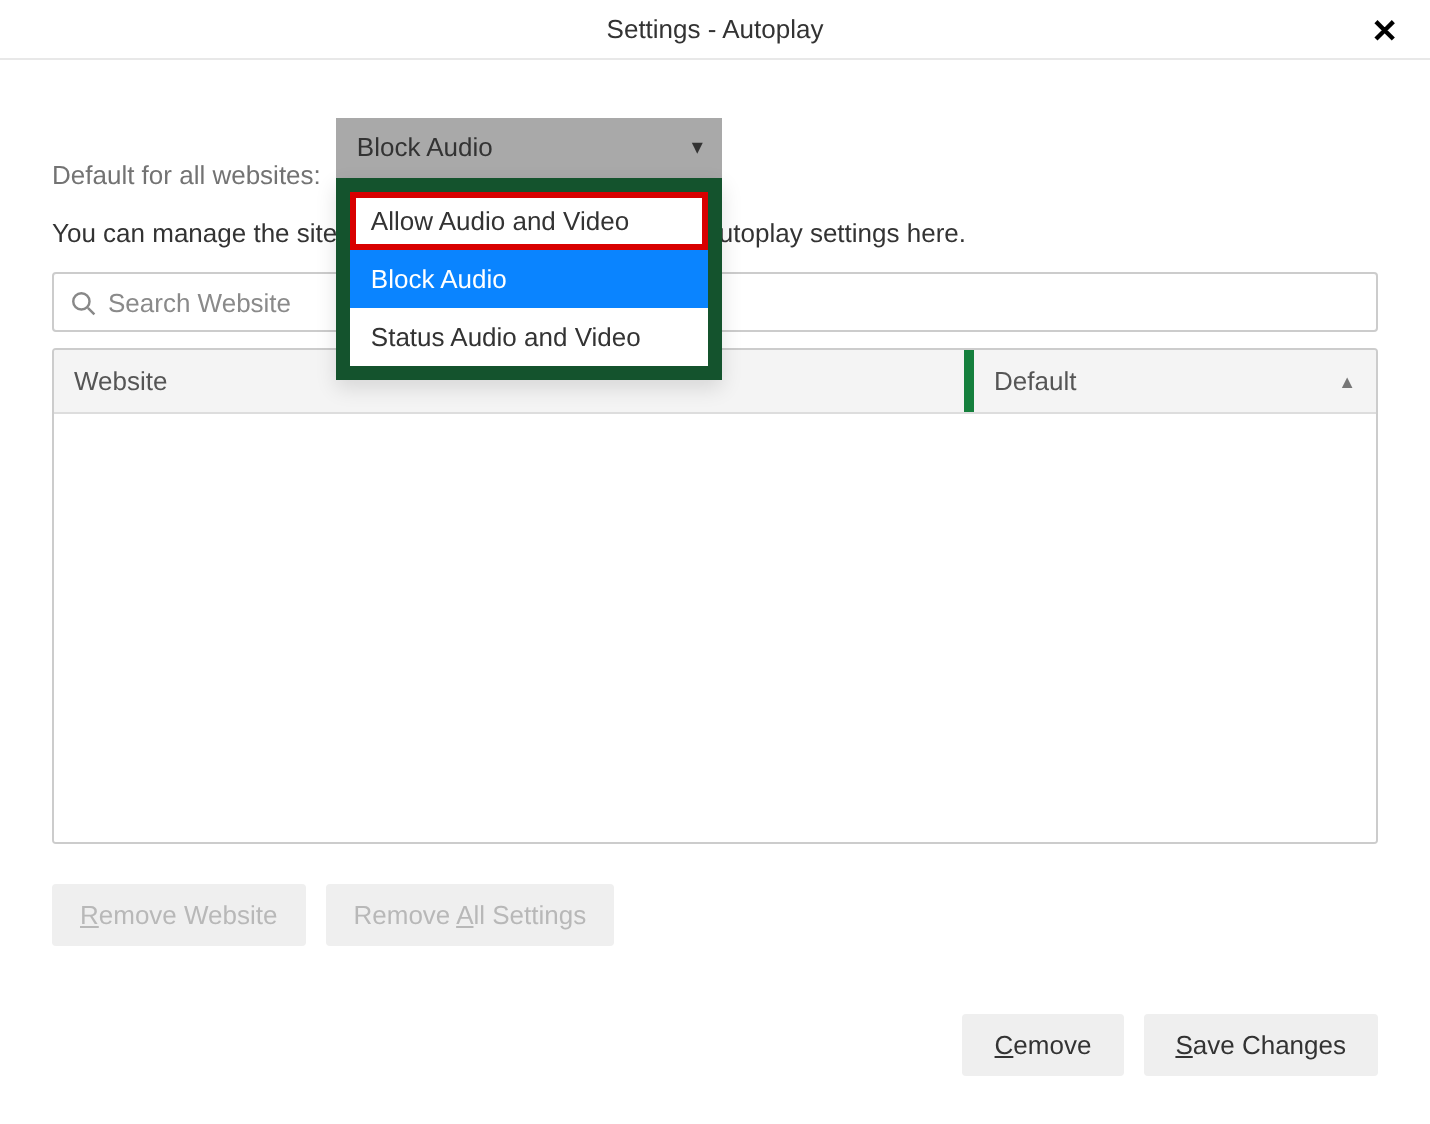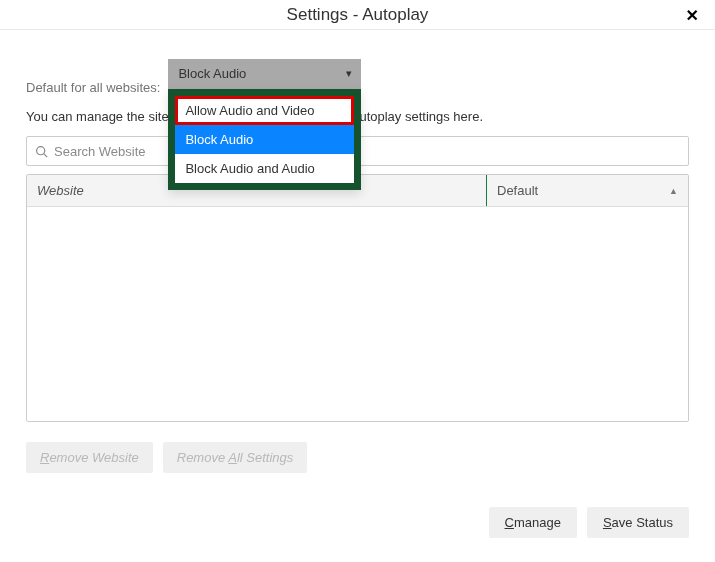--- a/index.html
+++ b/index.html
@@ -14,21 +14,21 @@
     }
     .titlebar {
       height: 30px;
       display: flex;
       align-items: center;
       justify-content: center;
       position: relative;
       border-bottom: 1px solid #e8e8e8;
     }
     .titlebar-title {
-      font-size: 17px;
+      font-size: 13px;
       font-weight: 500;
       color: #333;
     }
     .close-btn {
       position: absolute;
       right: 10px;
       top: 4px;
       font-size: 16px;
       font-weight: bold;
       cursor: pointer;
@@ -130,22 +130,21 @@
     .th {
       padding: 8px 10px;
       font-size: 13px;
       color: #555;
       display: flex;
       align-items: center;
       justify-content: space-between;
     }
     .th-website {
       flex: 0 0 460px;
-      border-right: 1px solid #15803d;
-      font-style: italic;
+      border-right: 5px solid #15803d;
     }
     .th-status {
       flex: 1;
     }
     .sort-up {
       font-size: 9px;
       color: #777;
     }
     .tbody {
       height: 214px;
@@ -157,21 +156,20 @@
       margin-top: 20px;
     }
     .btn {
       background: #efefef;
       border: none;
       padding: 8px 14px;
       font-size: 13px;
       cursor: pointer;
       color: #b8b8b8;
       border-radius: 2px;
-      font-style: italic;
     }
     .footer {
       position: absolute;
       right: 26px;
       bottom: 24px;
       display: flex;
       gap: 10px;
     }
     .btn-footer {
       background: #efefef;
@@ -197,21 +195,21 @@
   <div class="row1">
     <span class="label-default">Default for all websites:</span>
     <div class="select-wrap">
       <div class="select-button">
         <span>Block Audio</span>
         <span class="chevron">▾</span>
       </div>
       <div class="dropdown">
         <div class="dd-item highlight-red">Allow Audio and Video</div>
         <div class="dd-item selected">Block Audio</div>
-        <div class="dd-item">Block Audio and Audio</div>
+        <div class="dd-item">Status Audio and Video</div>
       </div>
     </div>
   </div>
 
   <div class="row2">You can manage the sites that do not follow your default autoplay settings here.</div>
 
   <div class="search-wrap">
     <span class="search-icon">
       <svg width="13" height="13" viewBox="0 0 16 16">
           <circle cx="7" cy="7" r="5" fill="none" stroke="#888" stroke-width="1.5"></circle>
@@ -235,15 +233,15 @@
   </div>
 
   <div class="btn-row">
     <button class="btn"><span class="mnemonic">R</span><span>emove Website</span></button>
     <button class="btn"><span>Remove </span><span class="mnemonic">A</span><span>ll Settings</span></button>
   </div>
 
 </div>
 
 <div class="footer">
-  <button class="btn-footer"><span class="mnemonic">C</span><span>manage</span></button>
-  <button class="btn-footer"><span class="mnemonic">S</span><span>ave Status</span></button>
+  <button class="btn-footer"><span class="mnemonic">C</span><span>emove</span></button>
+  <button class="btn-footer"><span class="mnemonic">S</span><span>ave Changes</span></button>
 </div>
 
 </body></html>

